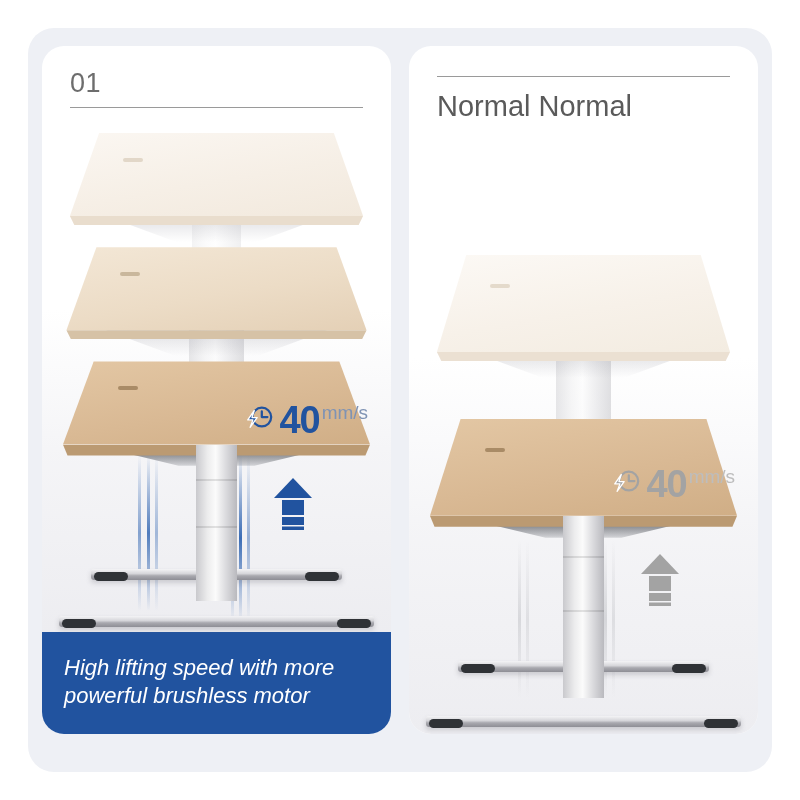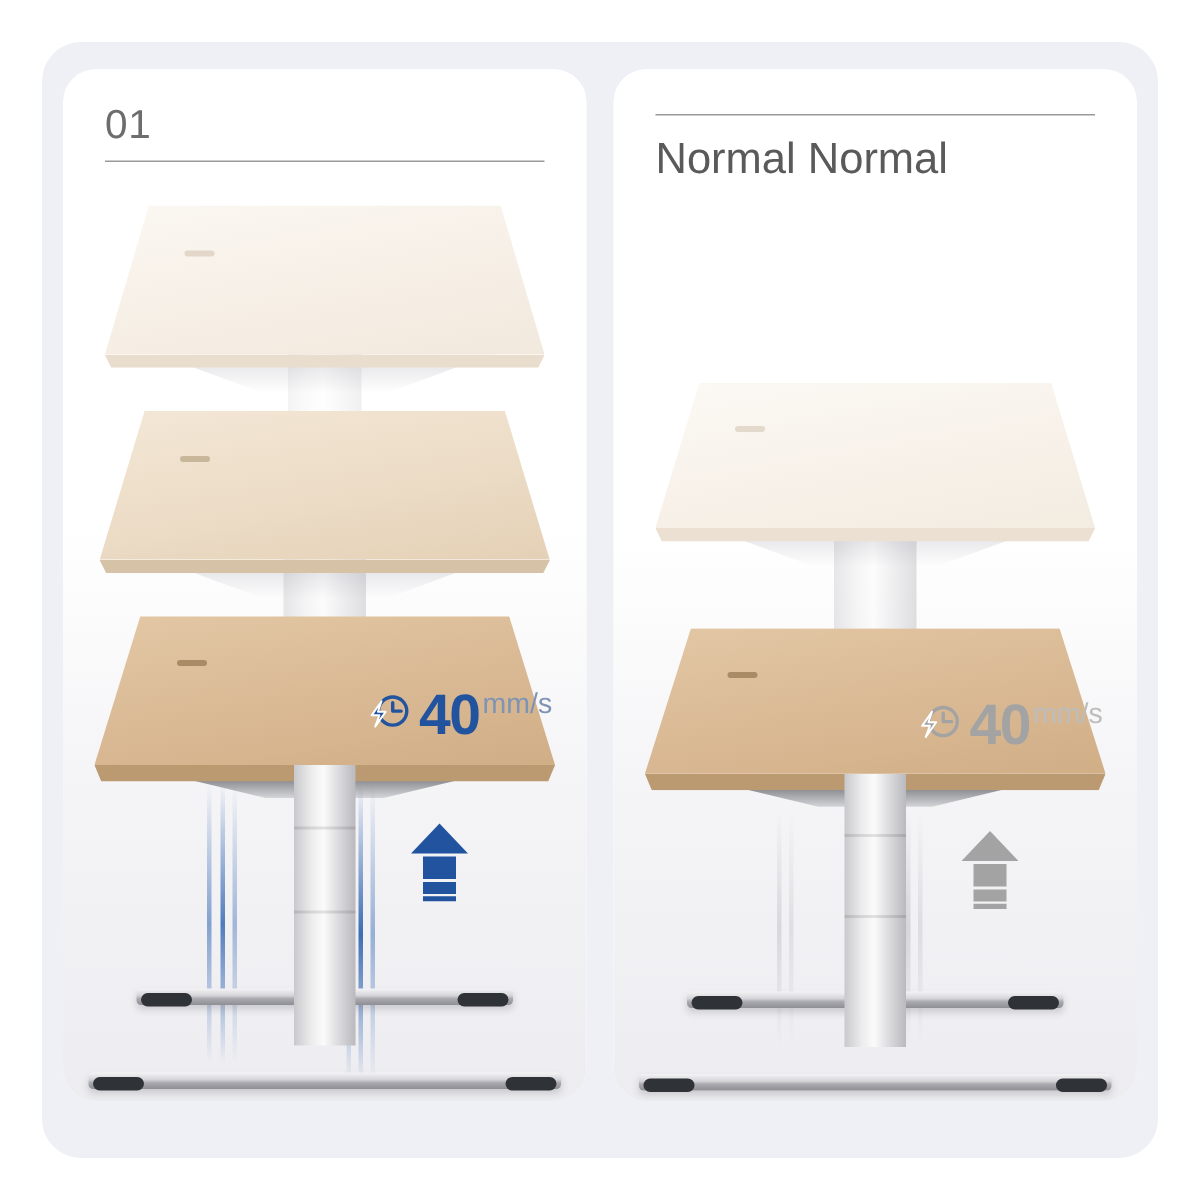--- a/index.html
+++ b/index.html
@@ -291,20 +291,22 @@
         <div class="arrowbox" style="left:66%; top:70%; z-index:8;">
           <svg width="42" height="54" viewBox="0 0 42 54" aria-hidden="true">
             <polygon points="21,2 40,22 2,22" fill="#21539f"></polygon>
             <rect x="10" y="24" width="22" height="15" fill="#21539f"></rect>
             <rect x="10" y="41" width="22" height="8" fill="#21539f"></rect>
             <rect x="10" y="50.5" width="22" height="3.5" fill="#21539f"></rect>
           </svg>
         </div>
       </div>
 
+      <div class="caption blue">High lifting speed with more
+powerful brushless motor</div>
     </div>
 
     <div class="card">
 
       <div class="card-head">
         <div class="rule"></div>
         <div class="model-title">Normal Normal</div>
       </div>
 
       <div class="stage">

